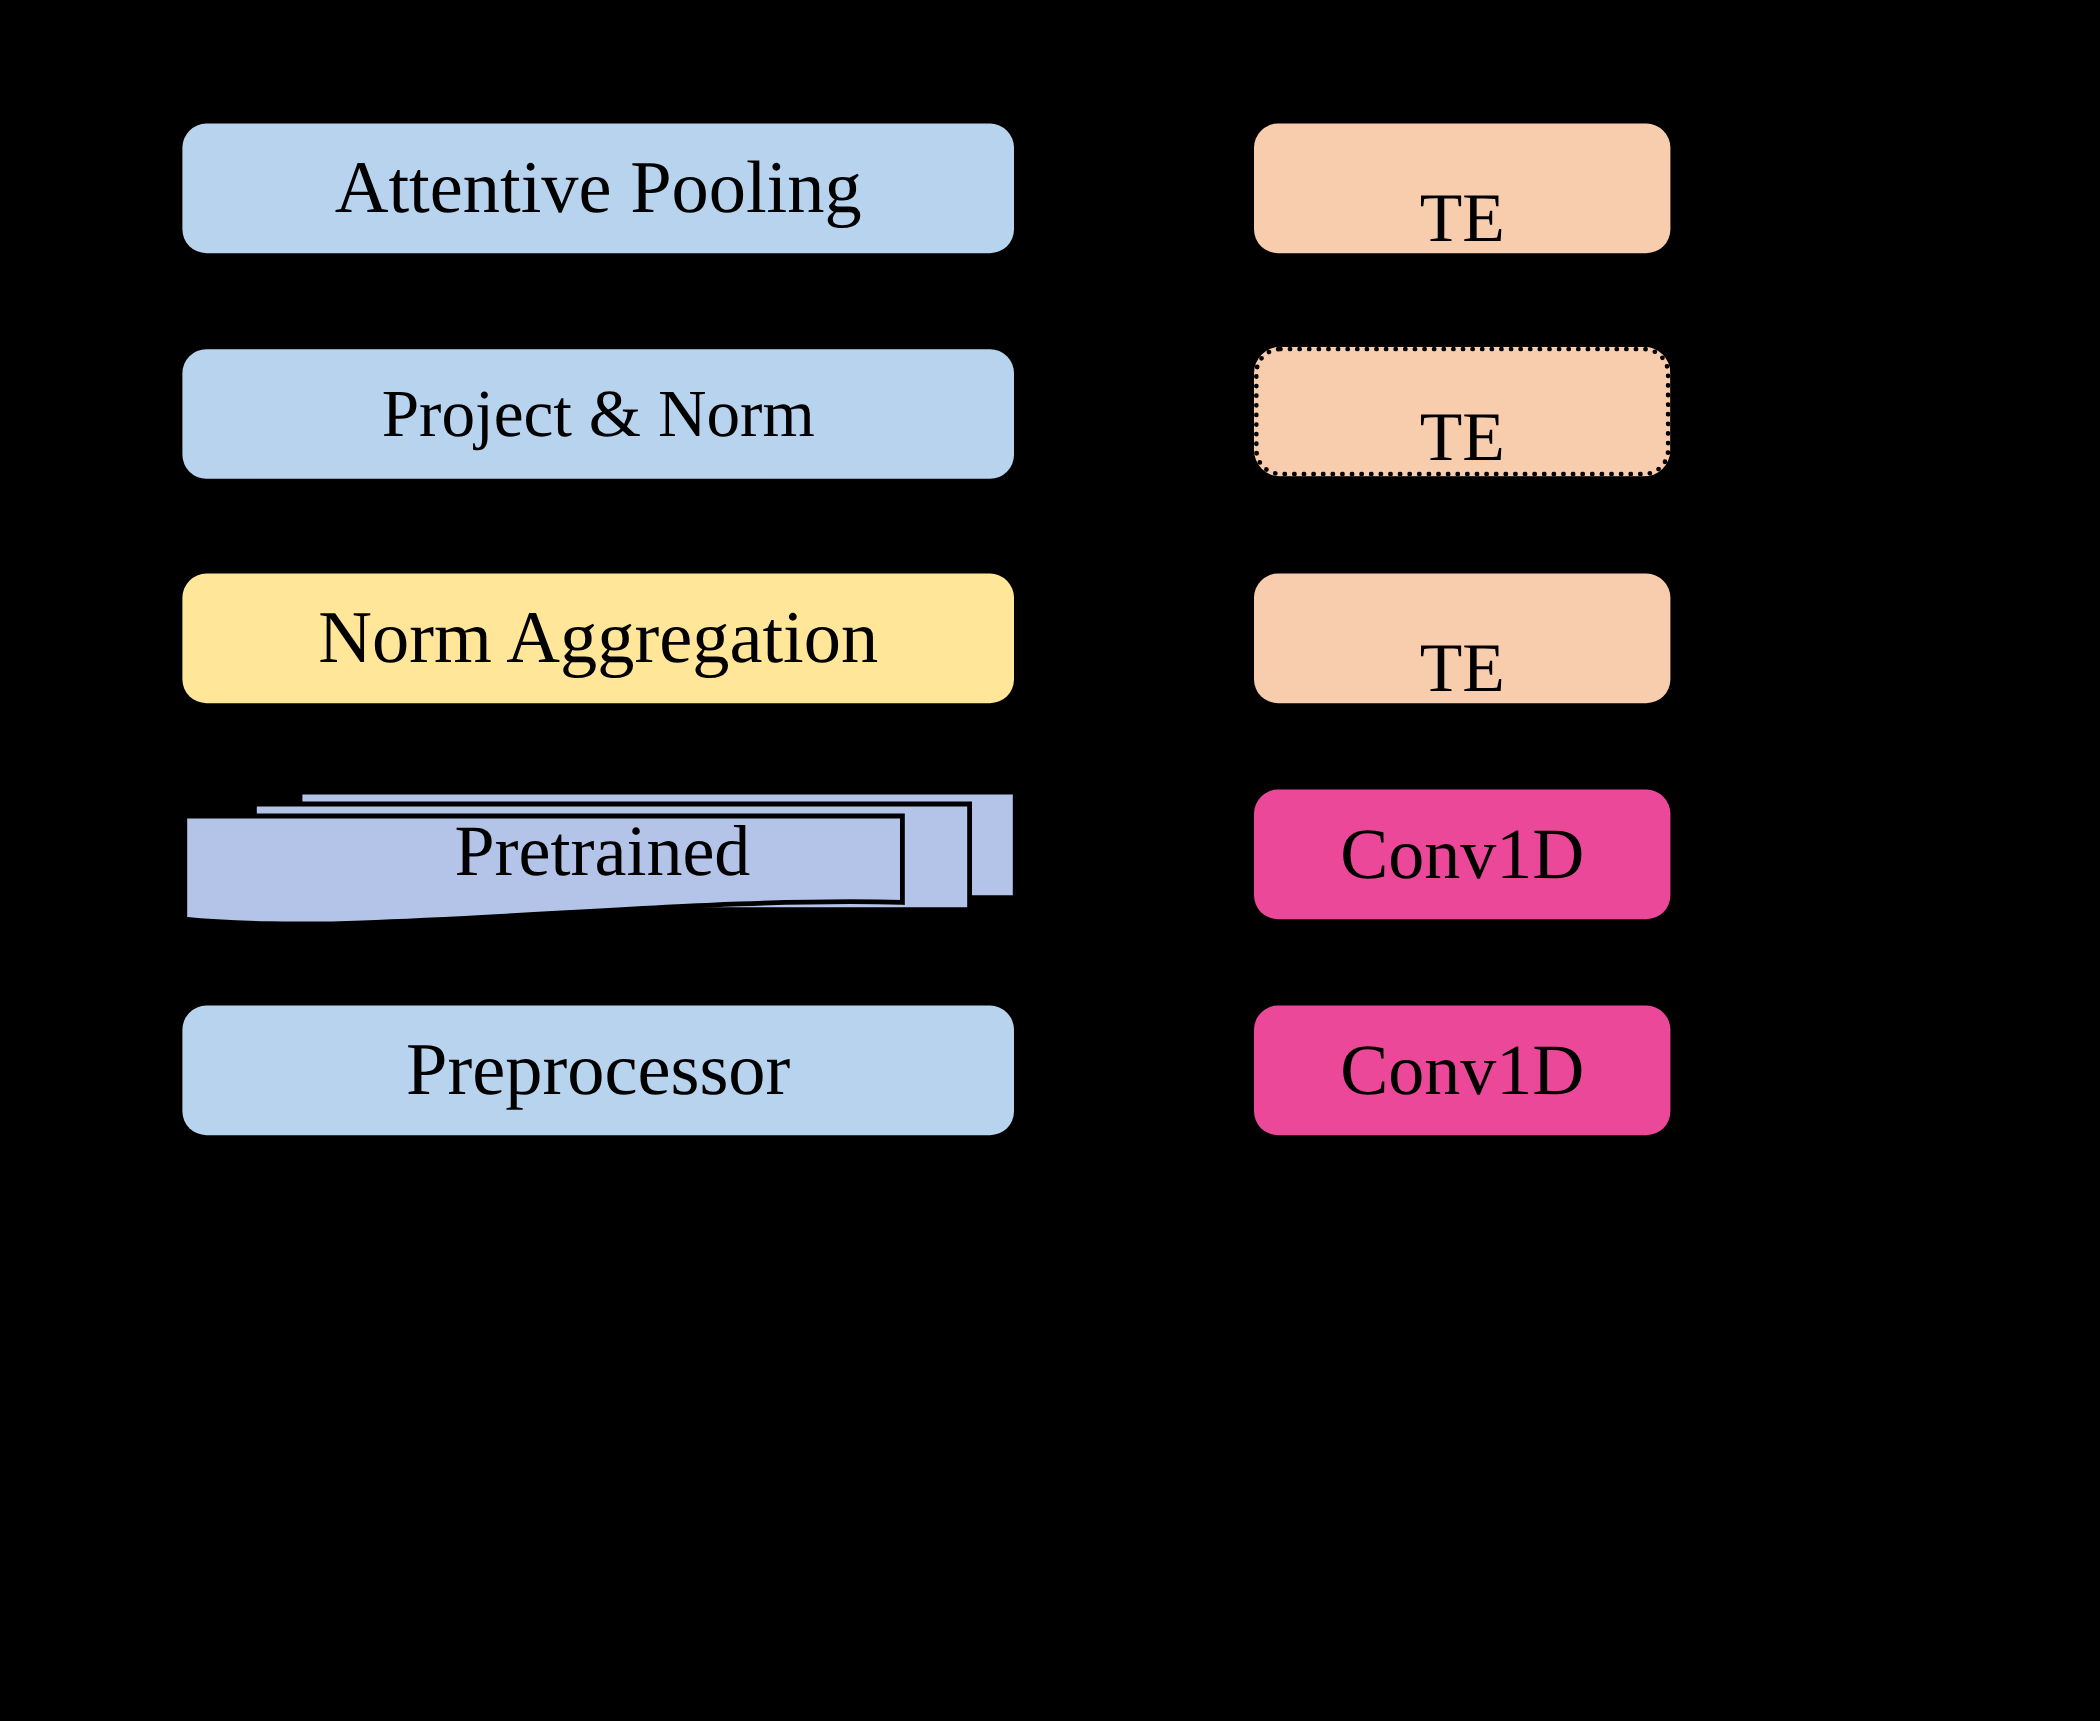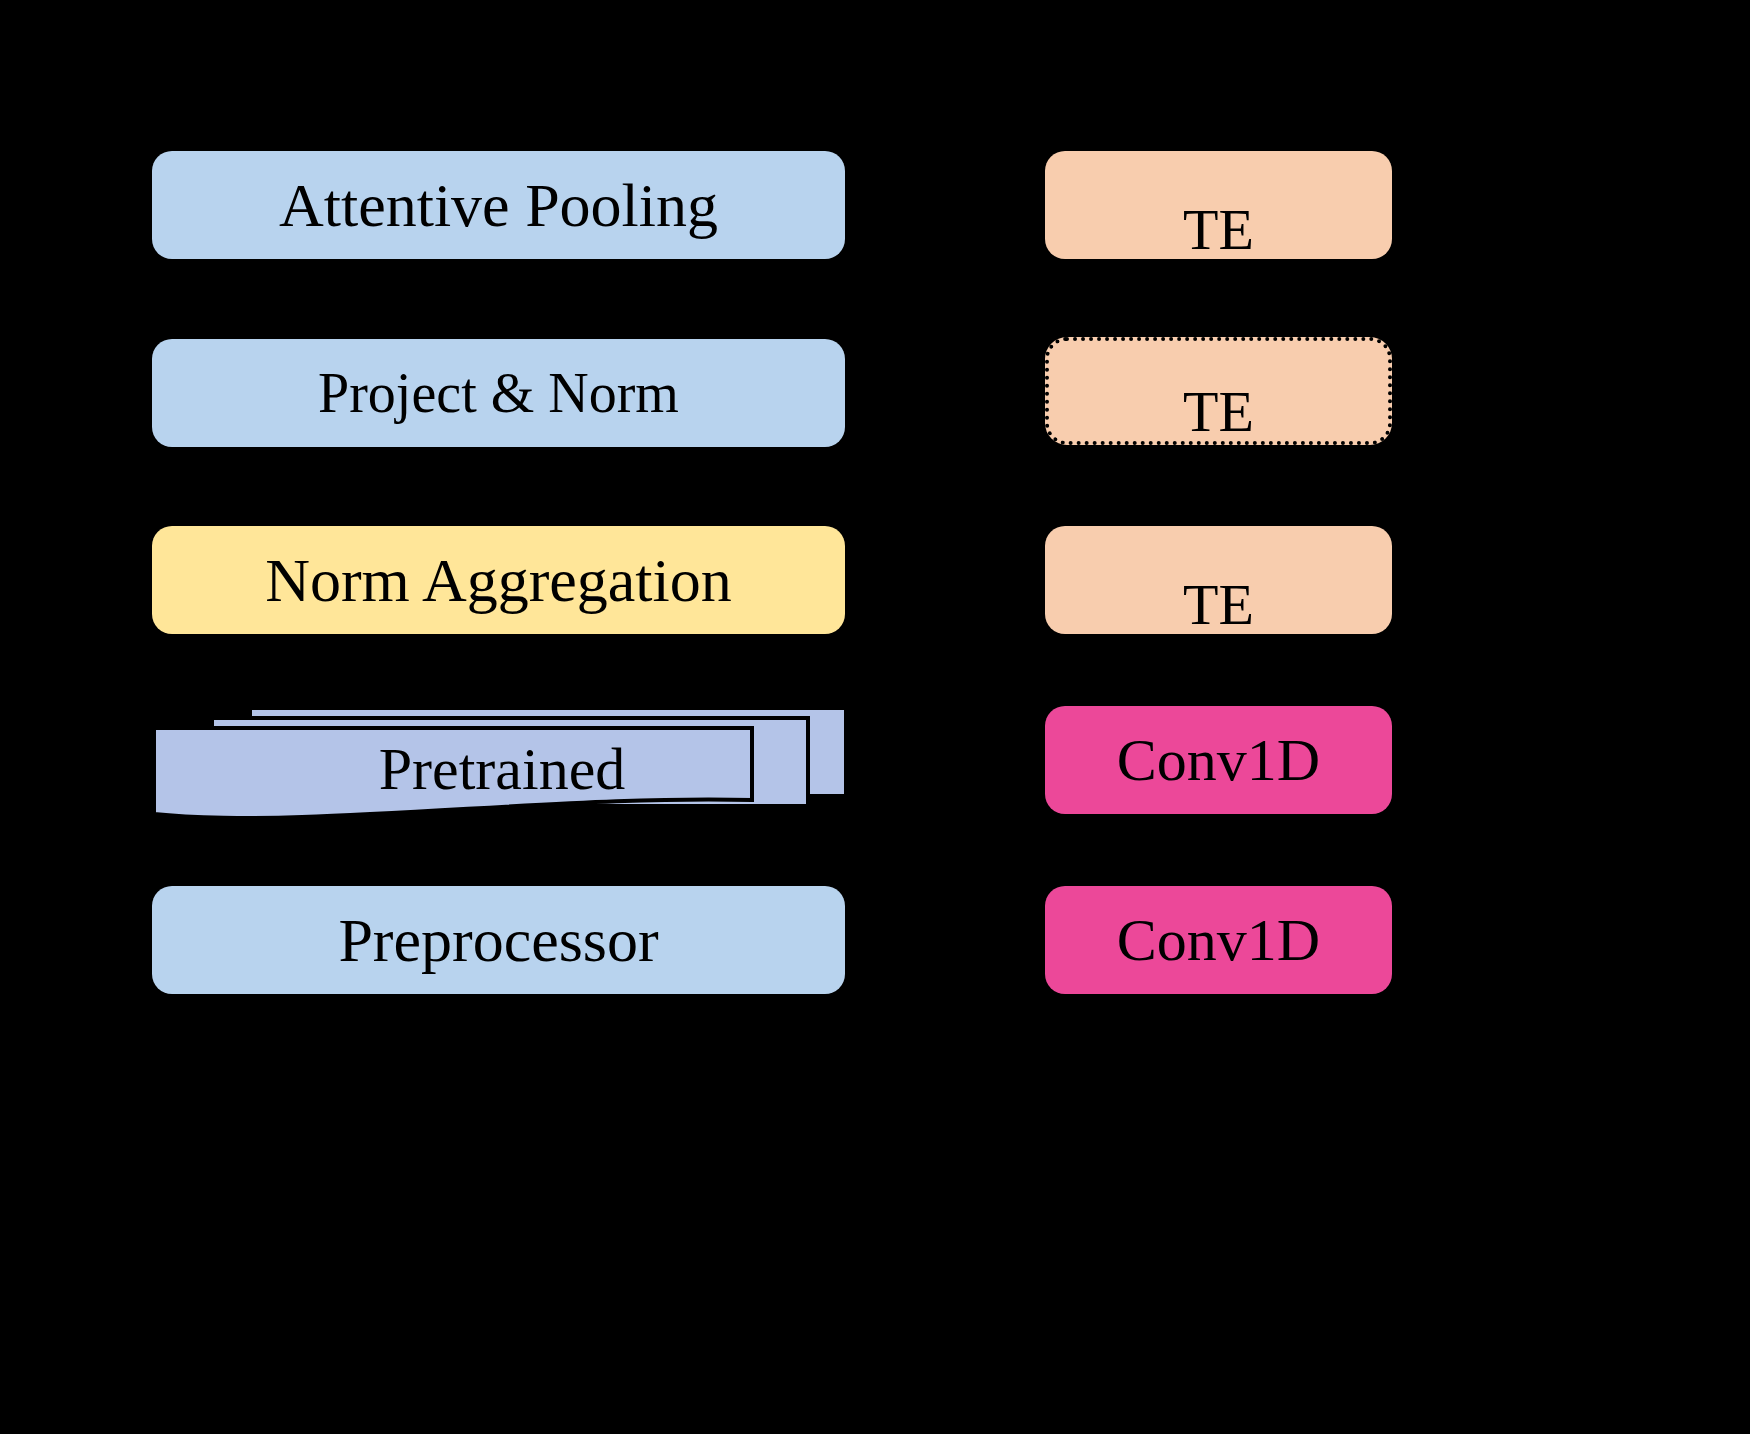--- a/index.html
+++ b/index.html
@@ -10,21 +10,20 @@
   }
   body {
     font-family: "Liberation Serif", "DejaVu Serif", serif;
   }
   #stage {
     position: relative;
     width: 1750px;
     height: 1068px;
     background: #000000;
     overflow: hidden;
-    margin-top: 48px;
   }
 
   
   .block {
     position: absolute;
     box-sizing: border-box;
     display: flex;
     align-items: center;
     justify-content: center;
     border-radius: 20px;
@@ -78,21 +77,21 @@
   }
   #pretrained-stack svg {
     display: block;
     width: 700px;
     height: 125px;
     overflow: visible;
   }
   #pretrained-label {
     position: absolute;
     left: 0;
-    top: 12px;
+    top: 0;
     width: 700px;
     height: 125px;
     display: flex;
     align-items: center;
     justify-content: center;
     font-size: 60px;
     color: #000000;
     pointer-events: none;
     line-height: 1;
     padding-bottom: 4px;

